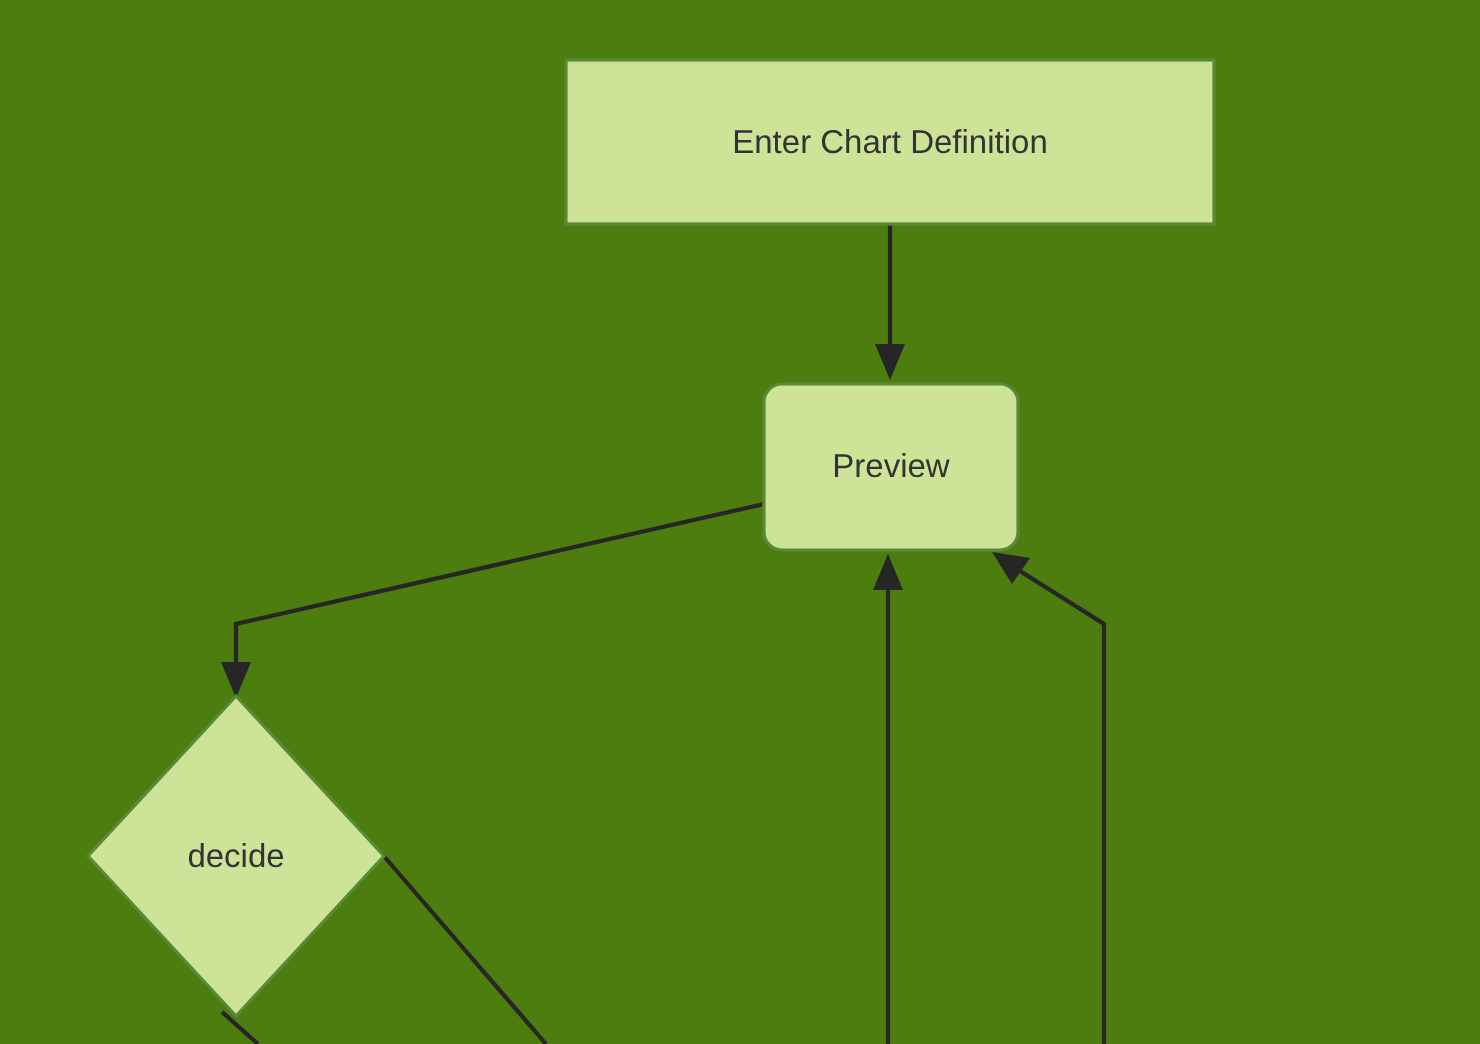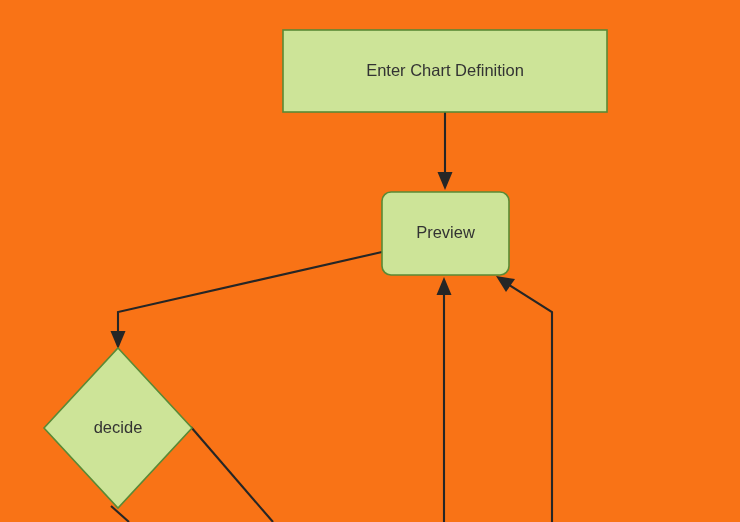--- a/index.html
+++ b/index.html
@@ -10,21 +10,21 @@
   body {
     width: 740px;
     height: 522px;
     overflow: hidden;
     font-family: "Liberation Sans", sans-serif;
   }
   #diagram-root {
     position: relative;
     width: 740px;
     height: 522px;
-    background: #f97316;
+    background: #4d7c0f;
   }
   svg#flowchart {
     display: block;
     width: 740px;
     height: 522px;
   }
   .node-shape {
     fill: #cde498;
     stroke: #5a8a36;
     stroke-width: 1.6px;

